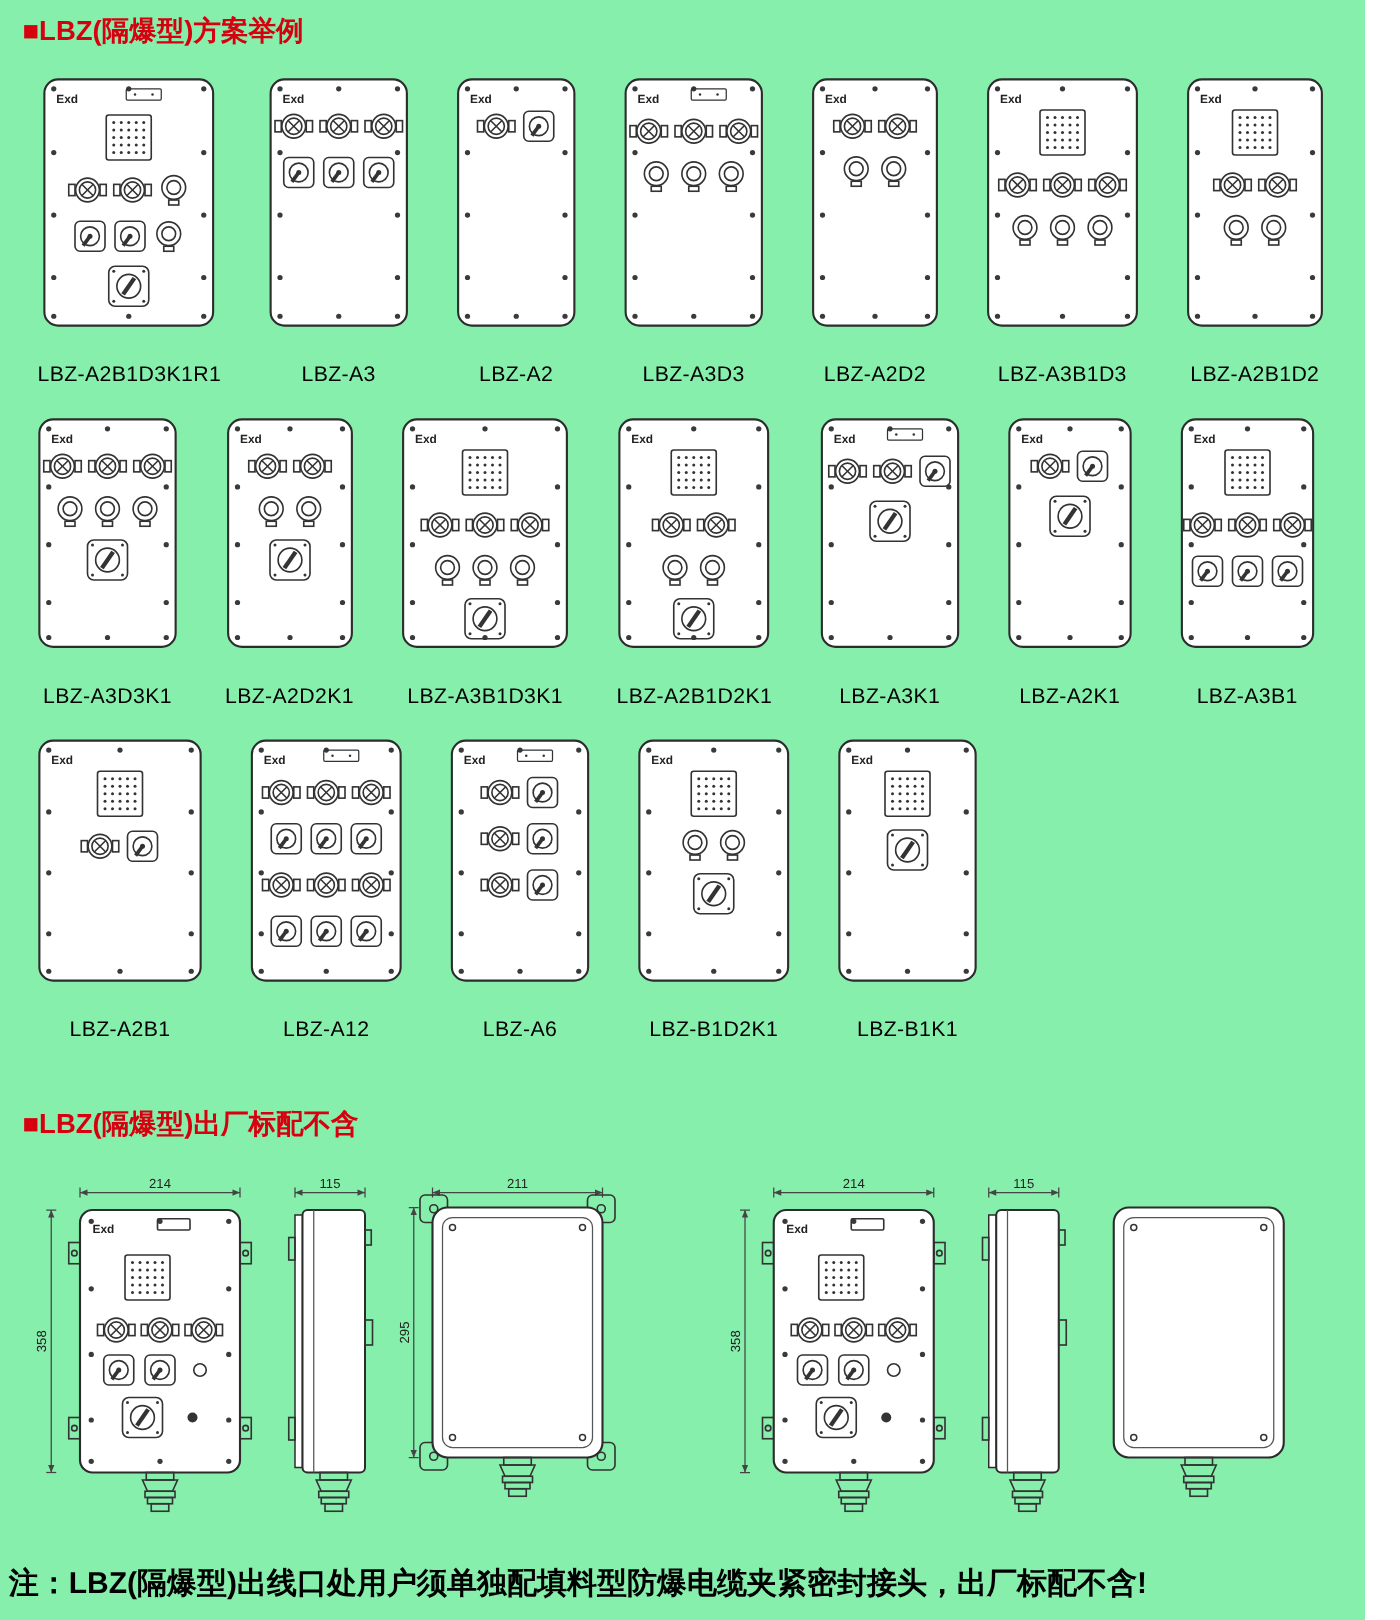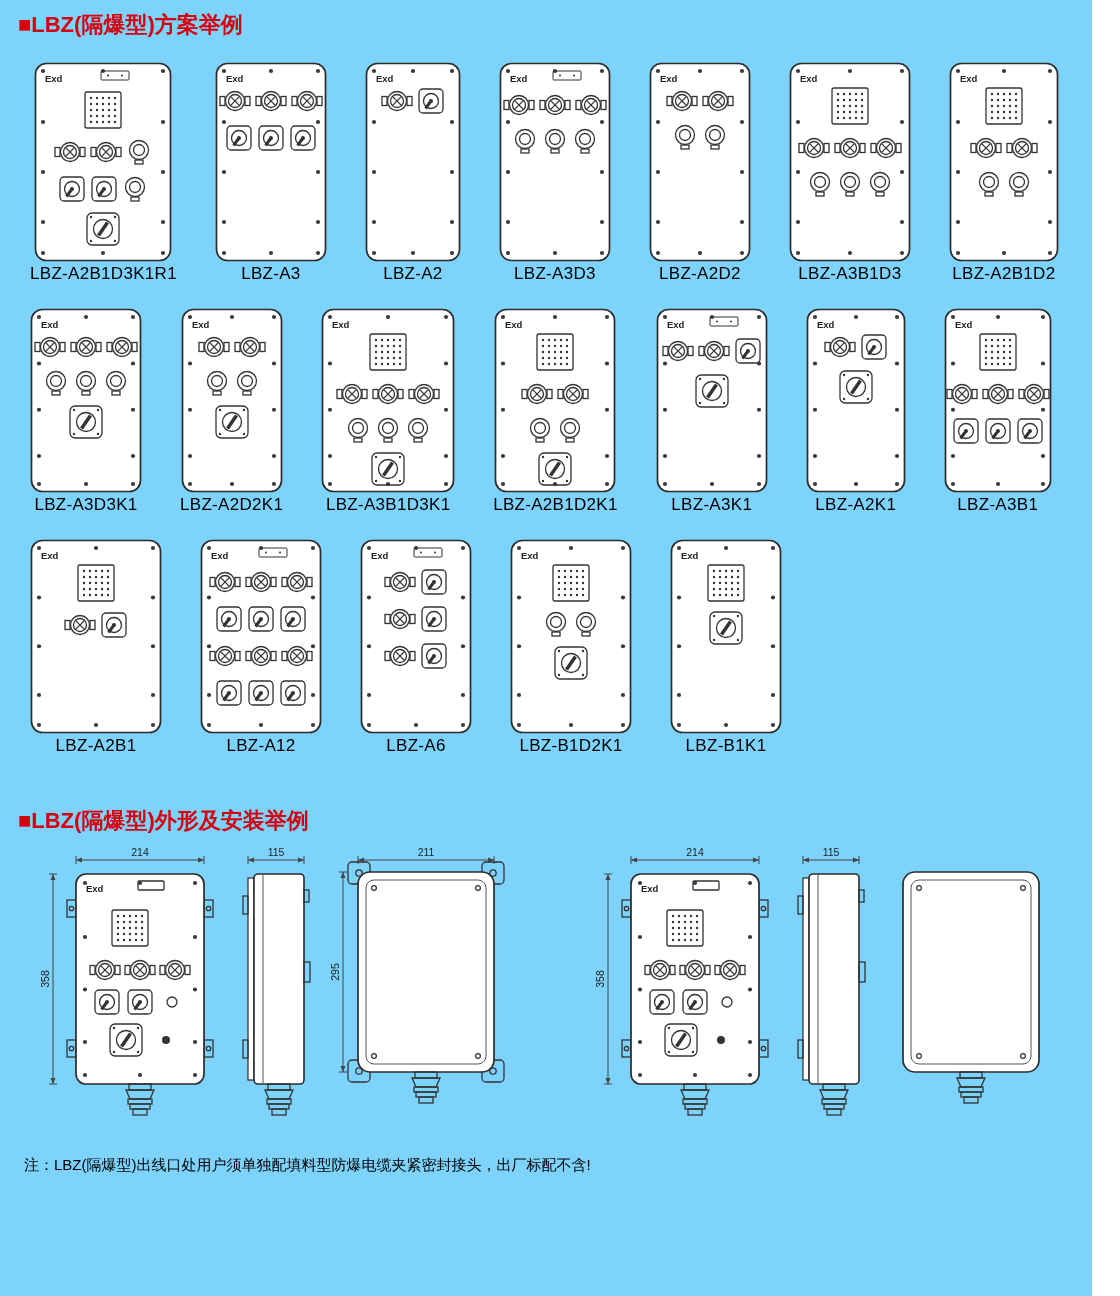--- a/index.html
+++ b/index.html
@@ -1,34 +1,34 @@
 <!DOCTYPE html>
 <html><head>
 <meta charset="utf-8">
 <style>
   *{box-sizing:border-box}
   html,body{margin:0;padding:0}
   body{
     width:1120px;height:1296px;background:#fff;color:#111;
     font-family:"Liberation Sans","DejaVu Sans",sans-serif;overflow:hidden;
   }
-  .page{position:relative;width:1092px;height:1296px;padding-top:12px;background:#7dd3fc}
+  .page{position:relative;width:1092px;height:1296px;padding-top:12px;background:#86efac}
   .sec-title{
     margin:0 0 0 18px;font-size:22px;line-height:26px;font-weight:bold;color:#d7000f;
   }
   .model-row{display:flex;align-items:flex-start;gap:38px;padding-left:30px;margin-top:24px}
   .model-card{display:flex;flex-direction:column;align-items:center;flex:0 0 auto}
   .model-card svg{display:block}
-  .model-label{margin-top:2px;font-size:17px;font-weight:500;color:#000;letter-spacing:.3px;white-space:nowrap}
+  .model-label{margin-top:28px;font-size:17px;font-weight:500;color:#000;letter-spacing:.3px;white-space:nowrap}
   .sec2{margin-top:52px}
-  .install-row{display:flex;align-items:flex-start;gap:70px;padding-left:40px;margin-top:10px}
+  .install-row{display:flex;align-items:flex-start;gap:70px;padding-left:28px;margin-top:26px}
   .install-group{display:flex;flex-direction:column}
   .views{display:flex;align-items:flex-start;gap:6px}
   .fig-caption{text-align:center;font-size:19px;margin-top:14px;color:#000}
-  .footnote{margin:34px 0 0 24px;font-size:15px;font-weight:400;color:#000}
+  .footnote{margin:34px 0 0 7px;font-size:24px;font-weight:700;color:#000}
 </style>
 </head>
 <body>
 
 <div class="page">
 
   <h2 class="sec-title">■LBZ(隔爆型)方案举例</h2>
 
   <div class="model-row">
       <div class="model-card">
@@ -1331,21 +1331,21 @@
     <circle cx="44" cy="101" r="1.2" fill="#333" stroke="none"></circle>
             <circle cx="68" cy="101" r="1.2" fill="#333" stroke="none"></circle>
     <circle cx="56" cy="89" r="9.5"></circle>
             <line x1="51.5" y1="95.5" x2="60.5" y2="82.5" stroke-width="3.5"></line>
           </g>
         </svg>
         <div class="model-label">LBZ-B1K1</div>
       </div>
     </div>
 
-  <h2 class="sec-title sec2">■LBZ(隔爆型)外形及安装举例</h2>
+  <h2 class="sec-title sec2">■LBZ(隔爆型)出厂标配不含</h2>
 
   <div class="install-row">
     <div class="install-group">
       <div class="views" id="views-hanging">
           <svg width="186" height="278" viewBox="0 0 186 278">
             <g stroke="#444" stroke-width="1" fill="#444">
   <line x1="36" y1="16" x2="164" y2="16"></line>
   <line x1="36" y1="12" x2="36" y2="20"></line>
               <line x1="164" y1="12" x2="164" y2="20"></line>
   <polygon points="36,16 42,13.5 42,18.5" stroke="none"></polygon>

